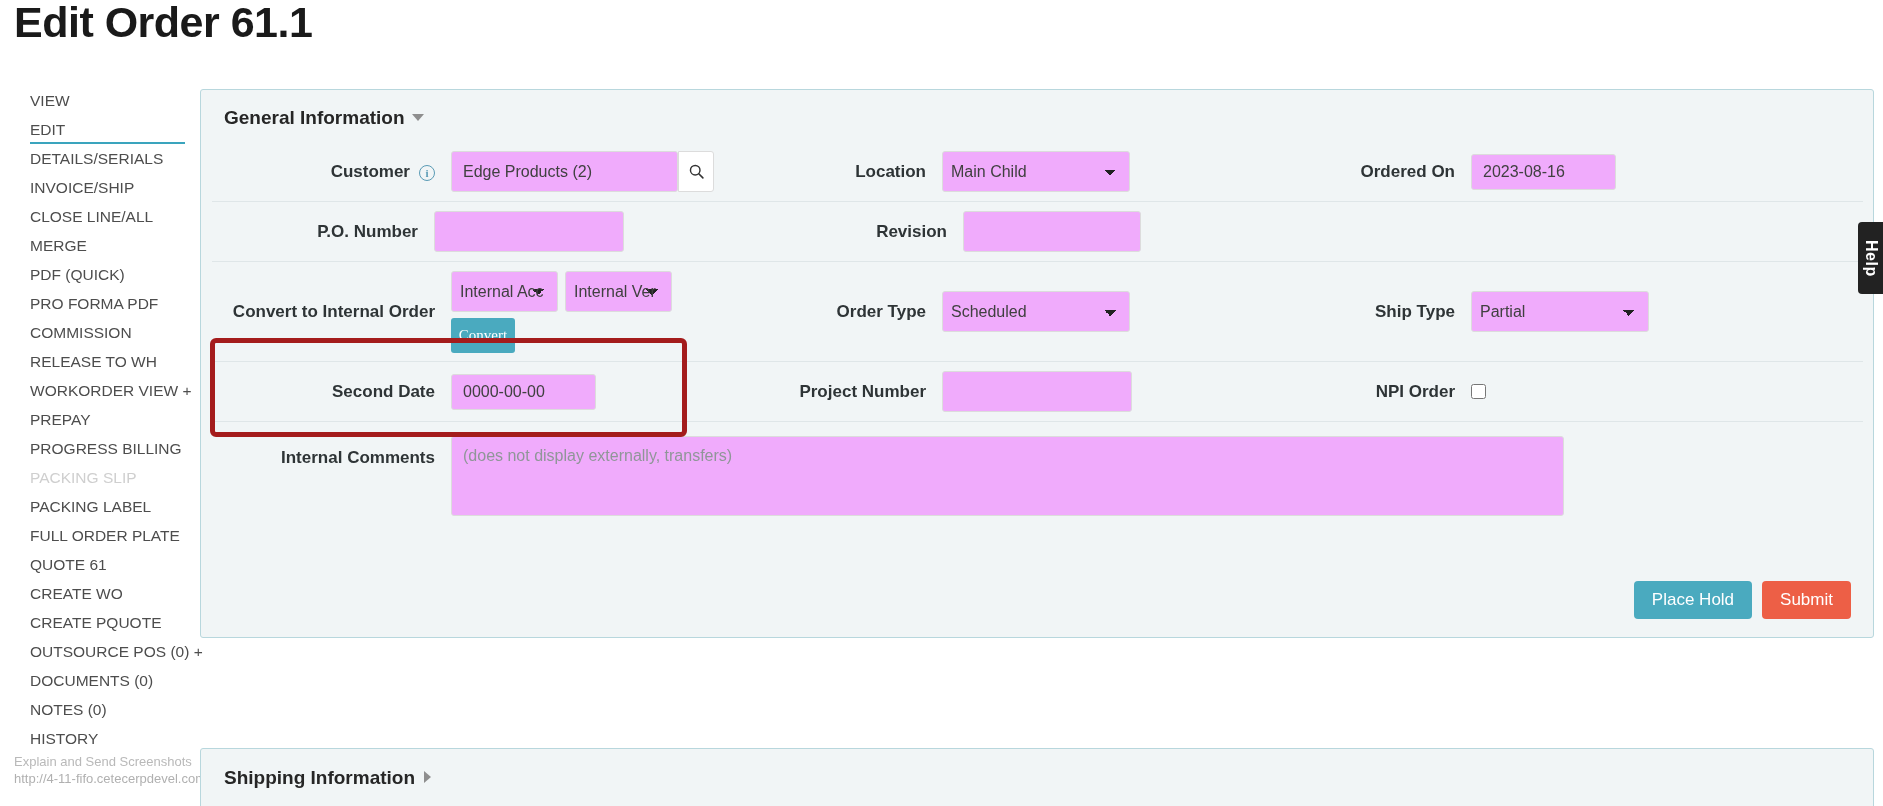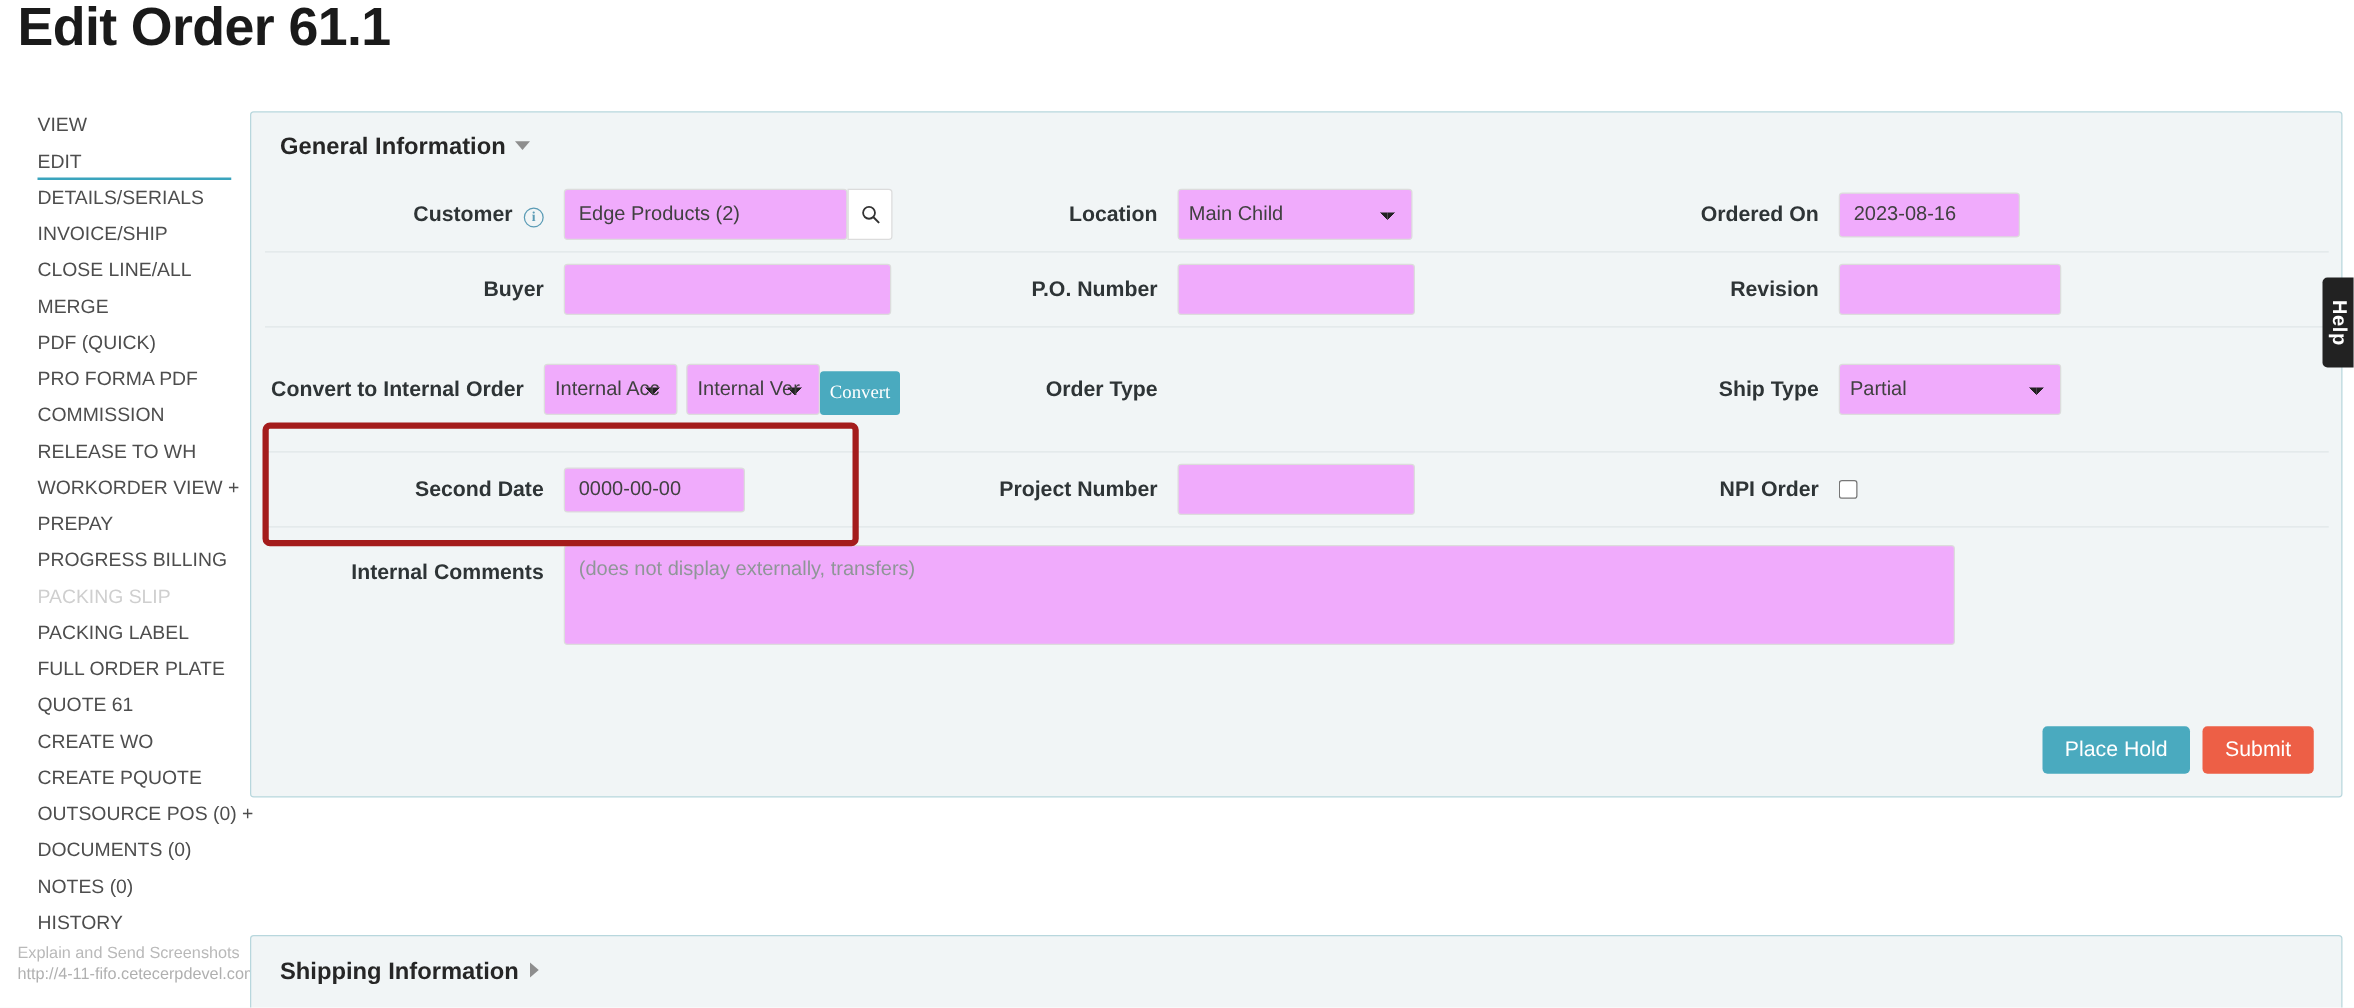--- a/index.html
+++ b/index.html
@@ -245,21 +245,21 @@
   
   .convert-highlight {
     position: absolute;
     left: 210px; top: 338px;
     width: 477px; height: 99px;
     border: 5px solid #a41c1c;
     border-radius: 6px;
     pointer-events: none;
     z-index: 40;
   }
-  .convert-stack { display: flex; flex-direction: row; }
+  .convert-stack { display: flex; flex-direction: column; }
   .convert-selects { display: flex; gap: 7px; }
   .btn-convert {
     margin-top: 6px;
     width: 64px; height: 35px;
     background: #4aaabf;
     border: none;
     border-radius: 3px;
     color: #ffffff;
     font-size: 15px;
     font-family: Liberation Serif, serif;
@@ -370,24 +370,20 @@
           <option>Main Child</option>
         </select>
       </div>
       <div class="cell c3">
         <div class="lbl">Ordered On</div>
         <input type="text" class="tin w-ordon" value="2023-08-16" style="">
       </div>
     </div>
 
     <div class="frow">
-      <div class="cell c1">
-        <div class="lbl">Buyer</div>
-        <input type="text" class="tin w-std" value="" style="">
-      </div>
       <div class="cell c2">
         <div class="lbl">P.O. Number</div>
         <input type="text" class="tin w-mid" value="" style="">
       </div>
       <div class="cell c3">
         <div class="lbl">Revision</div>
         <input type="text" class="tin w-rev" value="" style="">
       </div>
     </div>
 
@@ -402,20 +398,23 @@
             </select>
             <select class="sel sel-conv">
               <option>Internal Ver</option>
             </select>
           </div>
           <button class="btn-convert">Convert</button>
         </div>
       </div>
       <div class="cell c2" style="min-height:99px;">
         <div class="lbl">Order Type</div>
+        <select class="sel sel-wide">
+          <option>Scheduled</option>
+        </select>
       </div>
       <div class="cell c3" style="min-height:99px;">
         <div class="lbl">Ship Type</div>
         <select class="sel sel-ship">
           <option>Partial</option>
         </select>
       </div>
     </div>
 
     <div class="frow">

